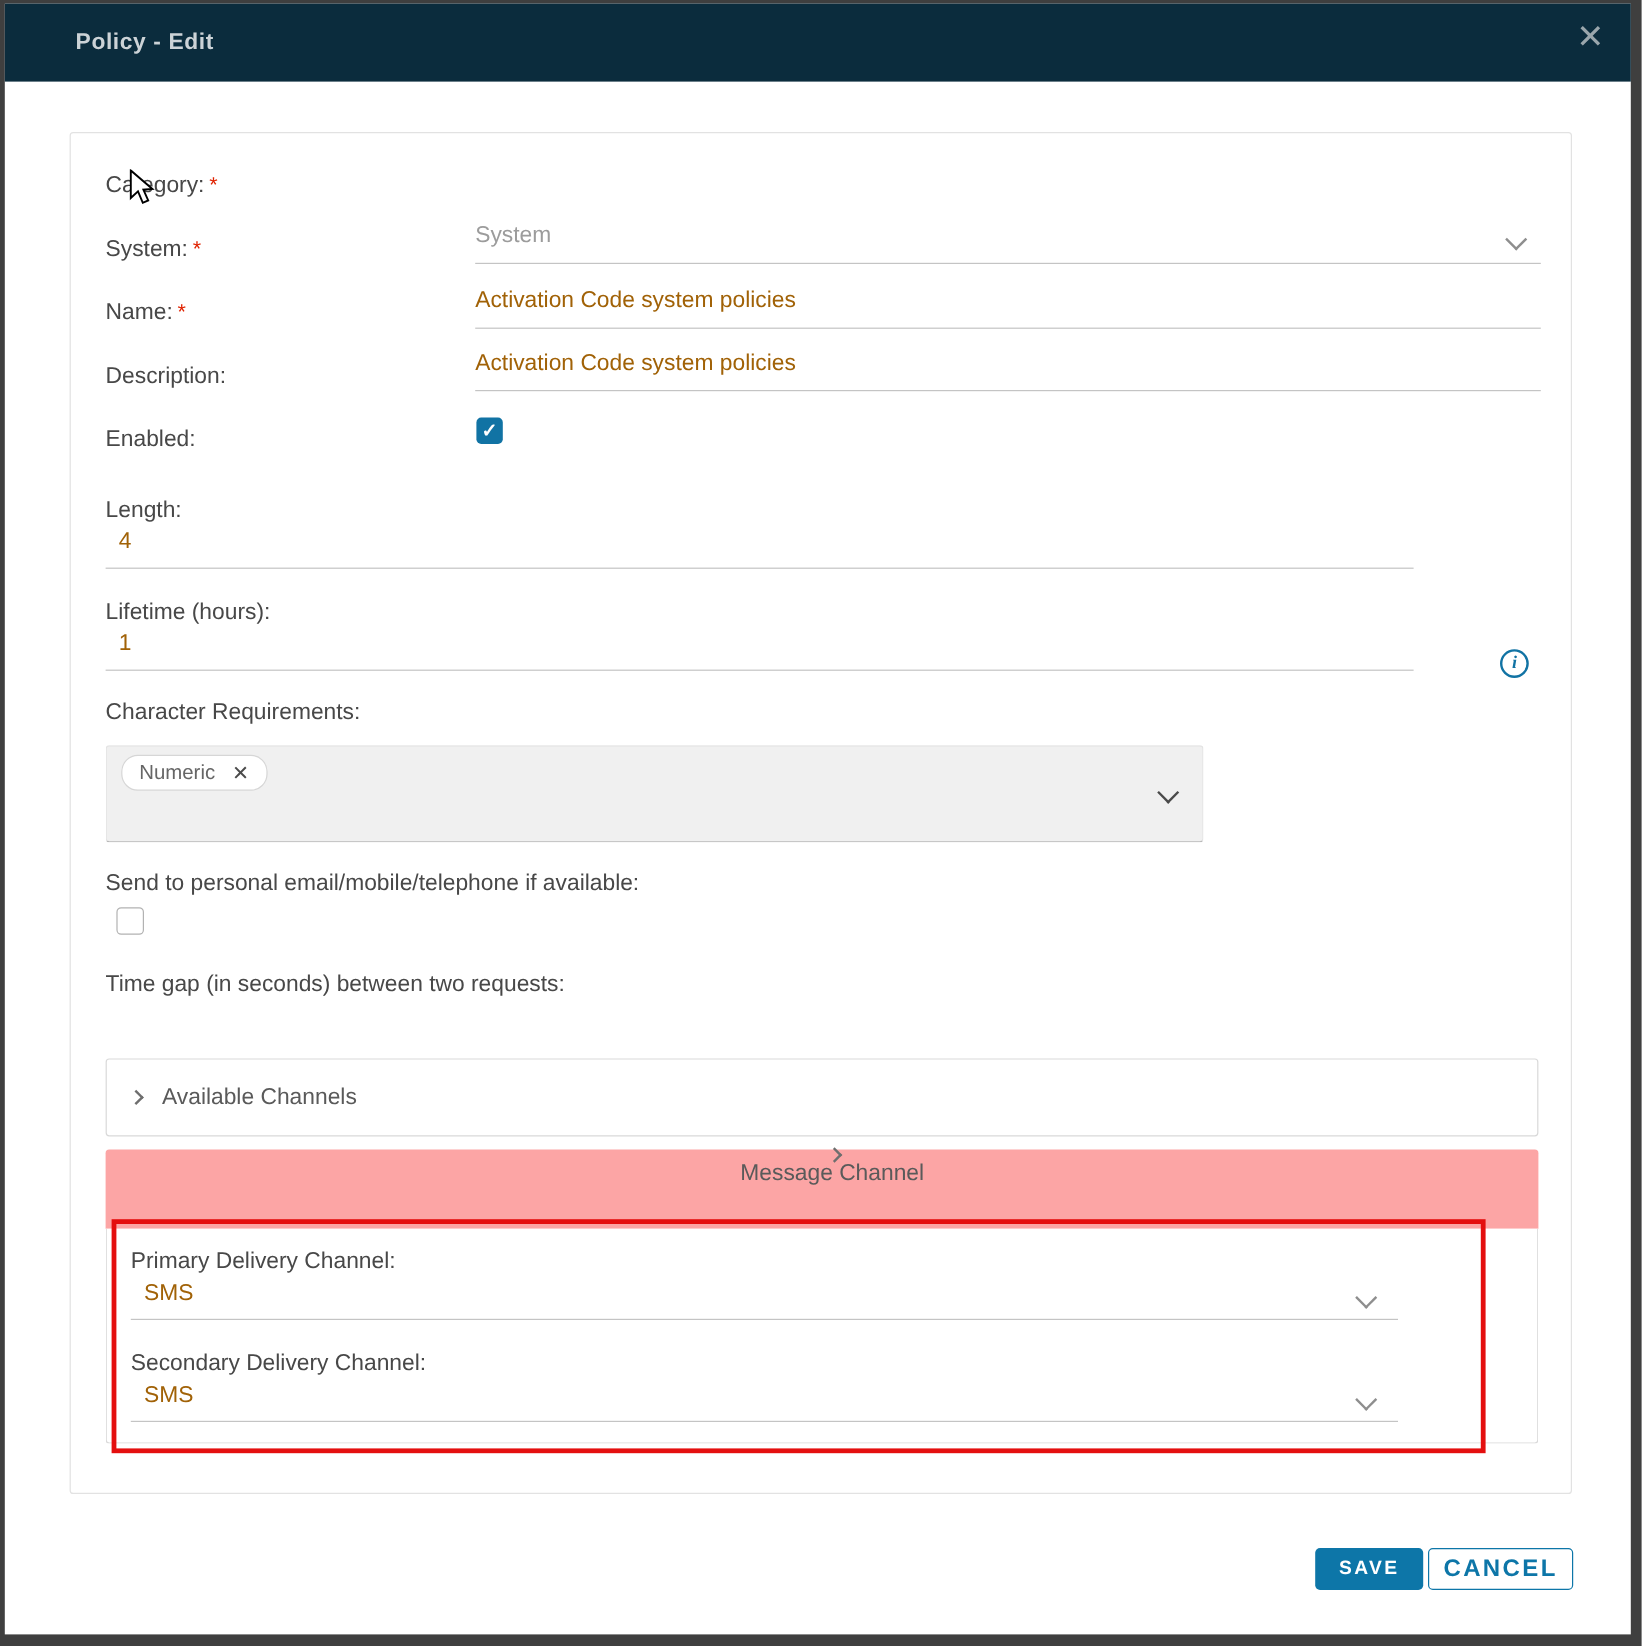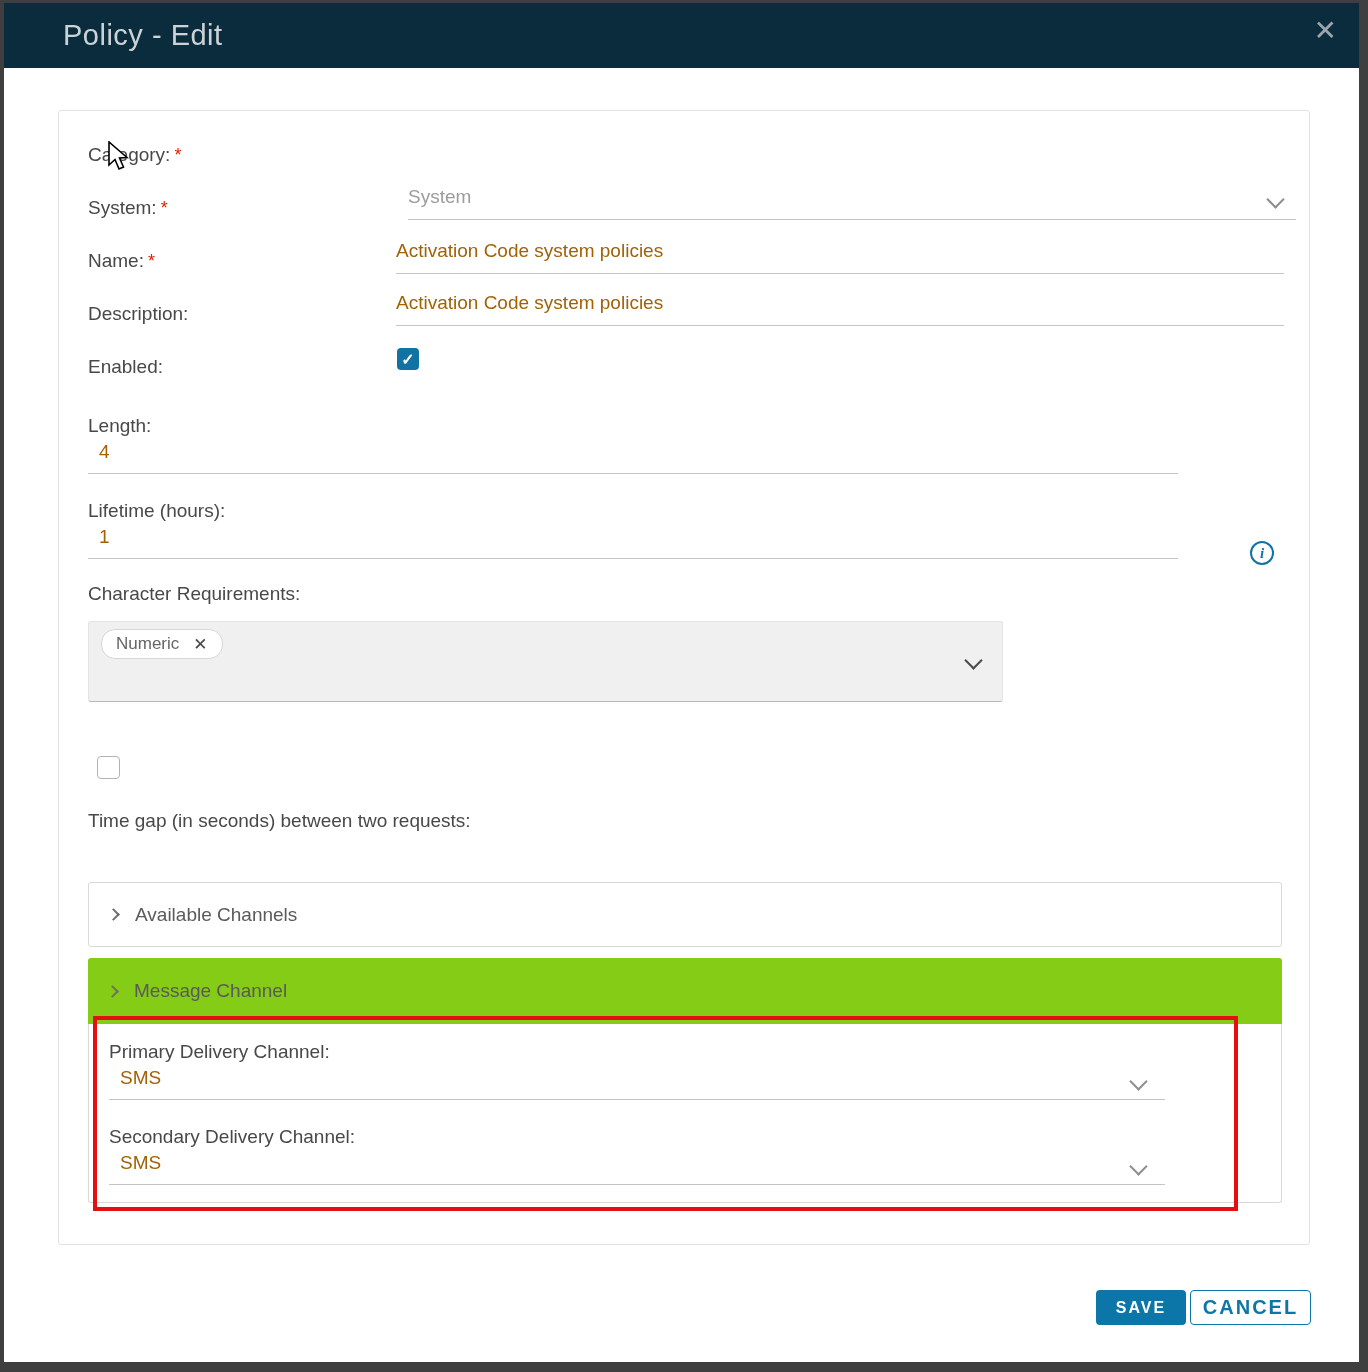--- a/index.html
+++ b/index.html
@@ -15,21 +15,21 @@
     width:1355px; height:1359px;
     background:#ffffff;
   }
   .modal-header {
     position:absolute; left:0; top:0; width:1355px; height:65px;
     background:#0b2c3d;
     display:flex; align-items:center;
   }
   .modal-title {
     margin-left:59px;
-    font-size:29px; font-weight:400; letter-spacing:0.5px;
+    font-size:19px; font-weight:700; letter-spacing:0.5px;
     color:#ccd3d7;
     text-align:right;
   }
   .close-x {
     position:absolute; right:22px; top:14px;
     font-size:28px; font-weight:300; color:#9aa6ac;
     cursor:pointer; line-height:1;
   }
   .card {
     position:absolute; left:54px; top:107px;
@@ -72,21 +72,21 @@
     display:flex; align-items:center; gap:14px;
     padding:0 14px; height:30px;
     font-size:17px; color:#666;
   }
   .tag-x { font-size:17px; color:#4a4a4a; cursor:pointer; }
   .panel {
     background:#fff; border:1px solid #d9d9d9; border-radius:3px;
     display:flex; align-items:center;
   }
   .panel-blue {
-    background:#84cc16; border:none; border-radius:3px 3px 0 0;
+    background:#fca5a5; border:none; border-radius:3px 3px 0 0;flex-direction:column;
   }
   .panel-label { font-size:19px; color:#5a5a5a; margin-left:17px; }
   .panel-body {
     background:#fff;
     border:1px solid #d9d9d9; border-top:none;
     border-radius:0 0 3px 3px;
   }
   .red-rect {
     border:4px solid #e40f0f;
     pointer-events:none;
@@ -120,21 +120,21 @@
   <div class="modal-header">
     <div class="modal-title">Policy - Edit</div>
     <div class="close-x">✕</div>
   </div>
 
   <div class="card">
 
     <div class="abs lbl" style="left:29px; top:33px;"><span>Category:</span><span class="req">*</span></div>
 
     <div class="abs lbl" style="left:29px; top:86px;"><span>System:</span><span class="req">*</span></div>
-    <div class="abs field" style="left:337px; top:75px; width:888px; height:34px;margin-left:12px;">
+    <div class="abs field" style="left:337px; top:75px; width:888px; height:34px;">
       <span class="val disabled">System</span>
       <span class="chev-down abs" style="right:14px; top:7px;"></span>
     </div>
 
     <div class="abs lbl" style="left:29px; top:139px;"><span>Name:</span><span class="req">*</span></div>
     <div class="abs field" style="left:337px; top:129px; width:888px; height:34px;">
       <span class="val">Activation Code system policies</span>
     </div>
 
     <div class="abs lbl" style="left:29px; top:192px;">Description:</div>
@@ -162,20 +162,21 @@
 
     <div class="abs lbl" style="left:29px; top:472px;">Character Requirements:</div>
     <div class="abs cr-box" style="left:29px; top:510px; width:915px; height:81px;">
       <div class="tag-pill abs" style="left:12px; top:7px;">
         <span>Numeric</span>
         <span class="tag-x">✕</span>
       </div>
       <span class="chev-down abs" style="right:22px; top:32px; border-color:#4a4a4a;"></span>
     </div>
 
+    <div class="abs lbl" style="left:29px; top:615px;">Send to personal email/mobile/telephone if available:</div>
     <div class="abs checkbox-empty" style="left:38px; top:645px;"></div>
 
     <div class="abs lbl" style="left:29px; top:699px;">Time gap (in seconds) between two requests:</div>
 
     <div class="abs panel" style="left:29px; top:771px; width:1194px; height:65px;">
       <span class="chev-right chev-sm" style="margin-left:20px;"></span>
       <span class="panel-label">Available Channels</span>
     </div>
 
     <div class="abs panel panel-blue" style="left:29px; top:847px; width:1194px; height:66px;">

